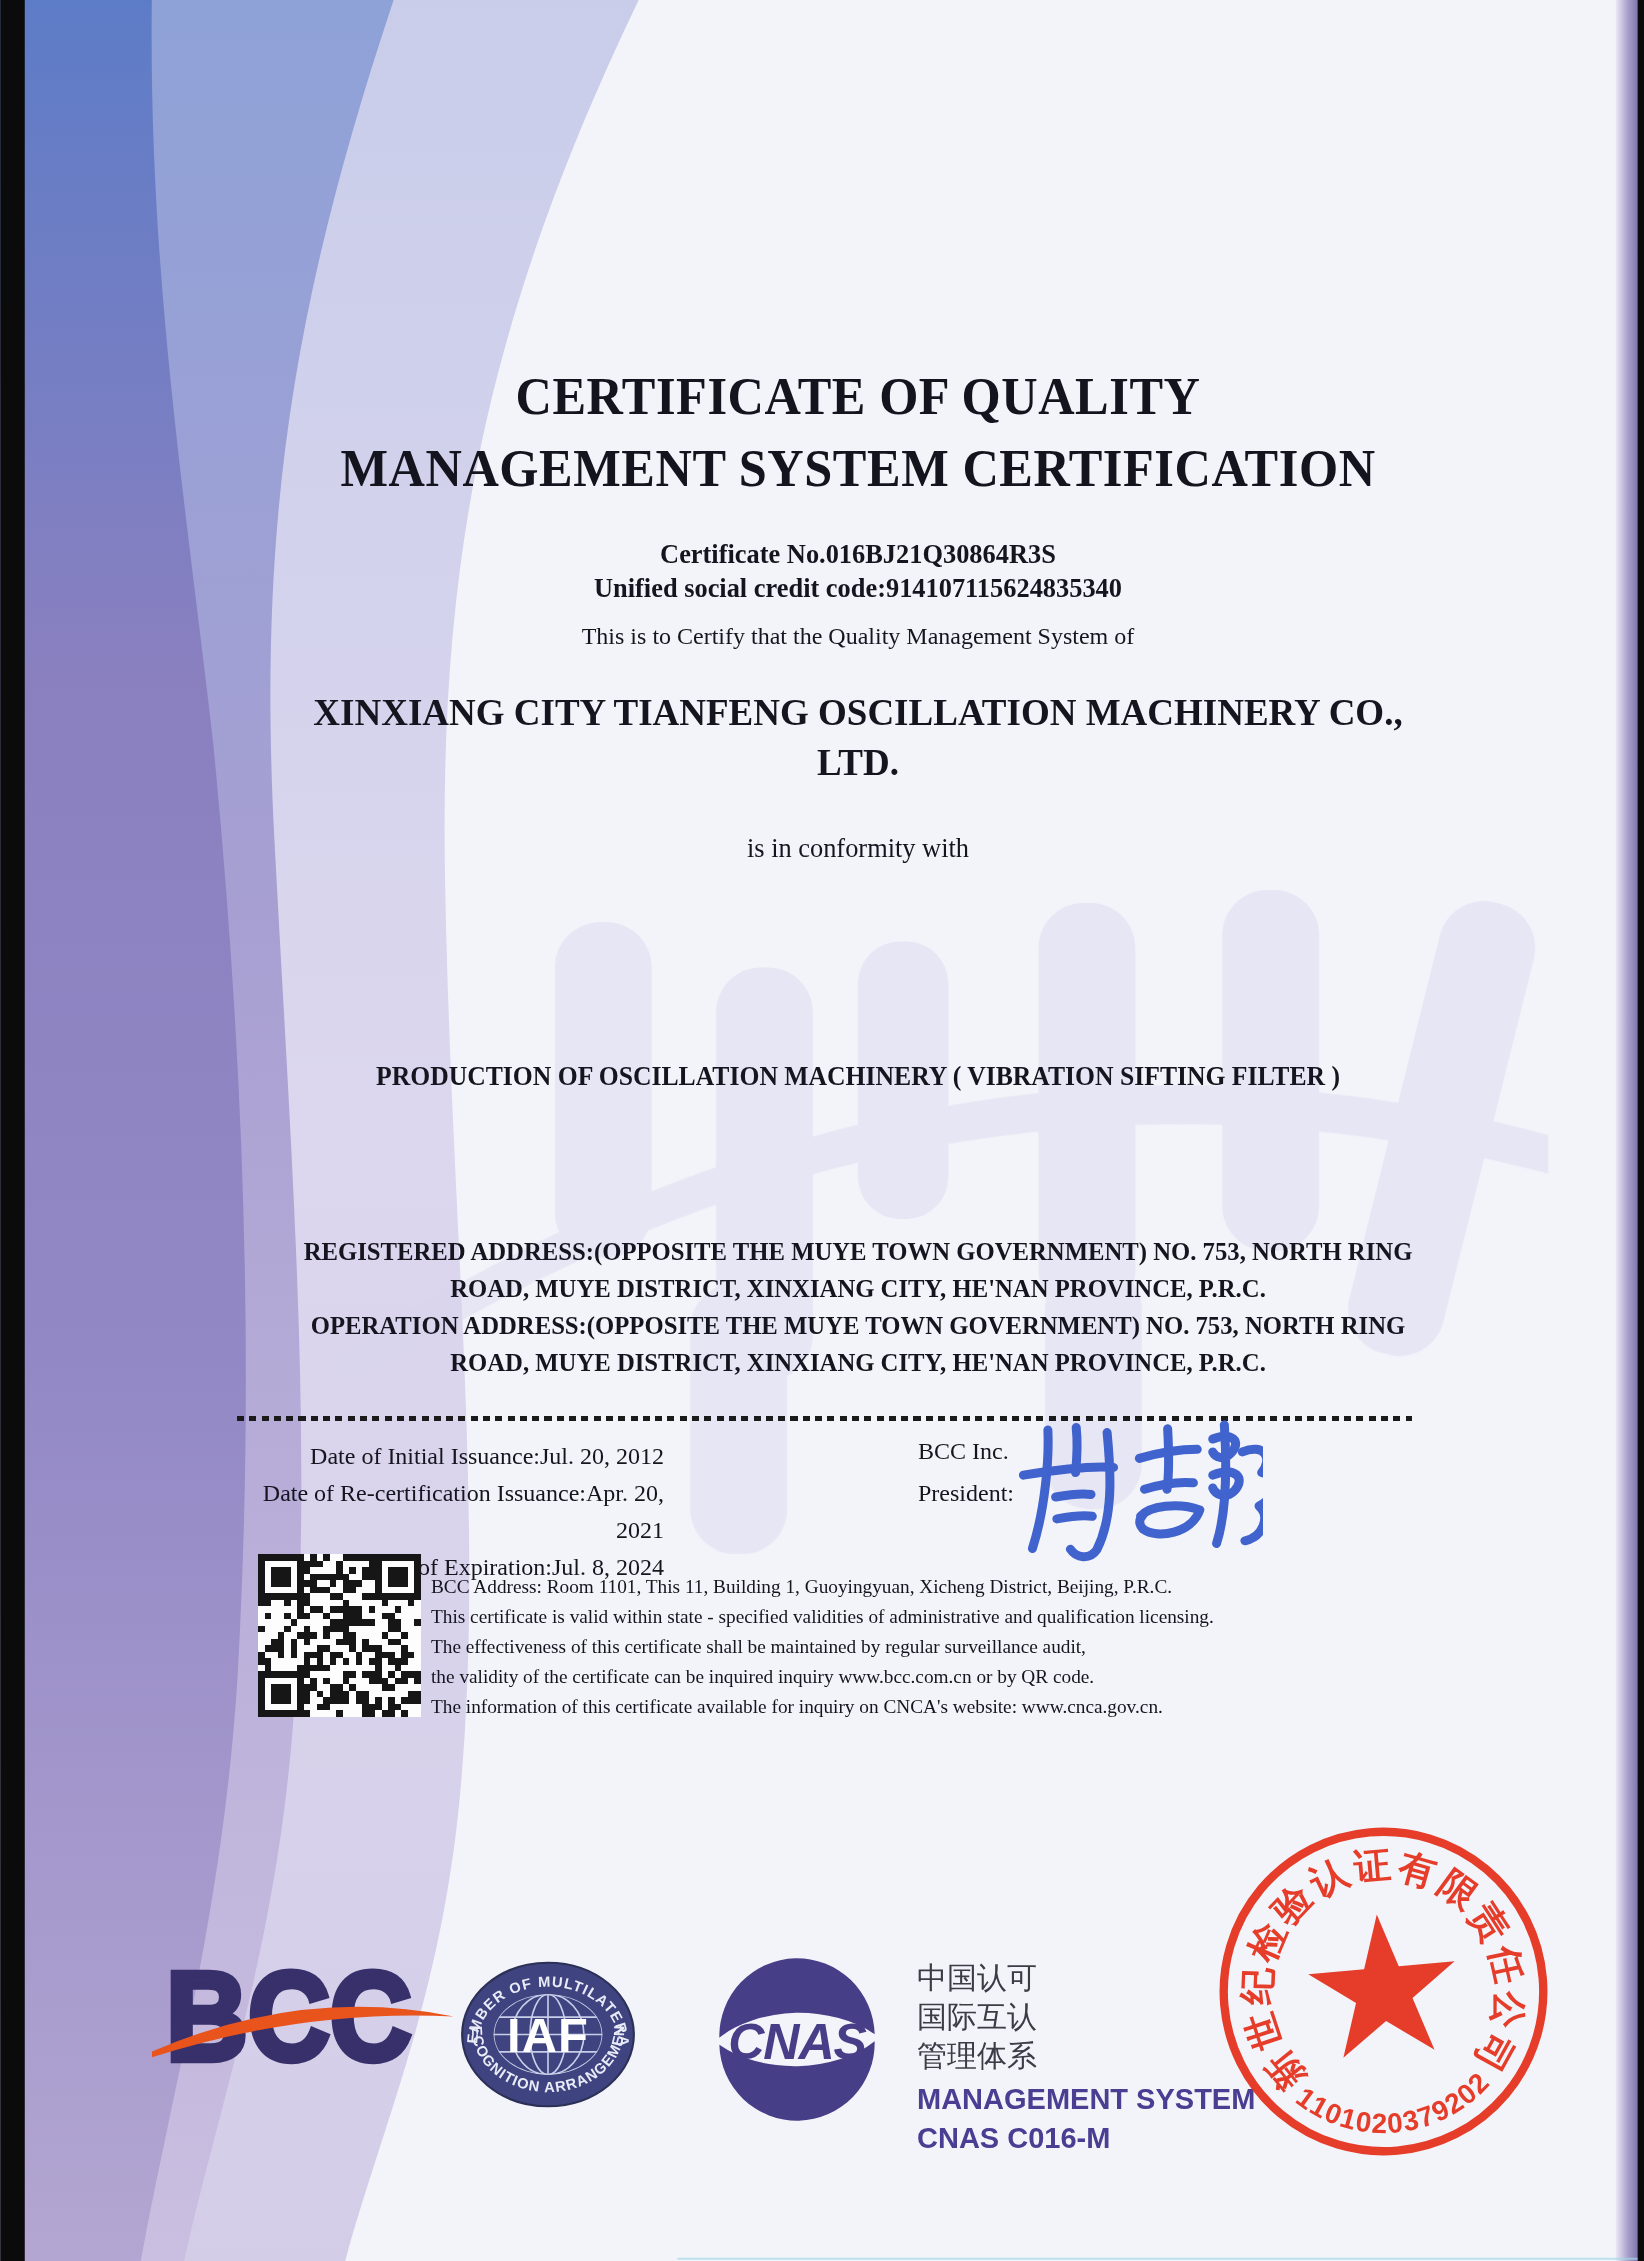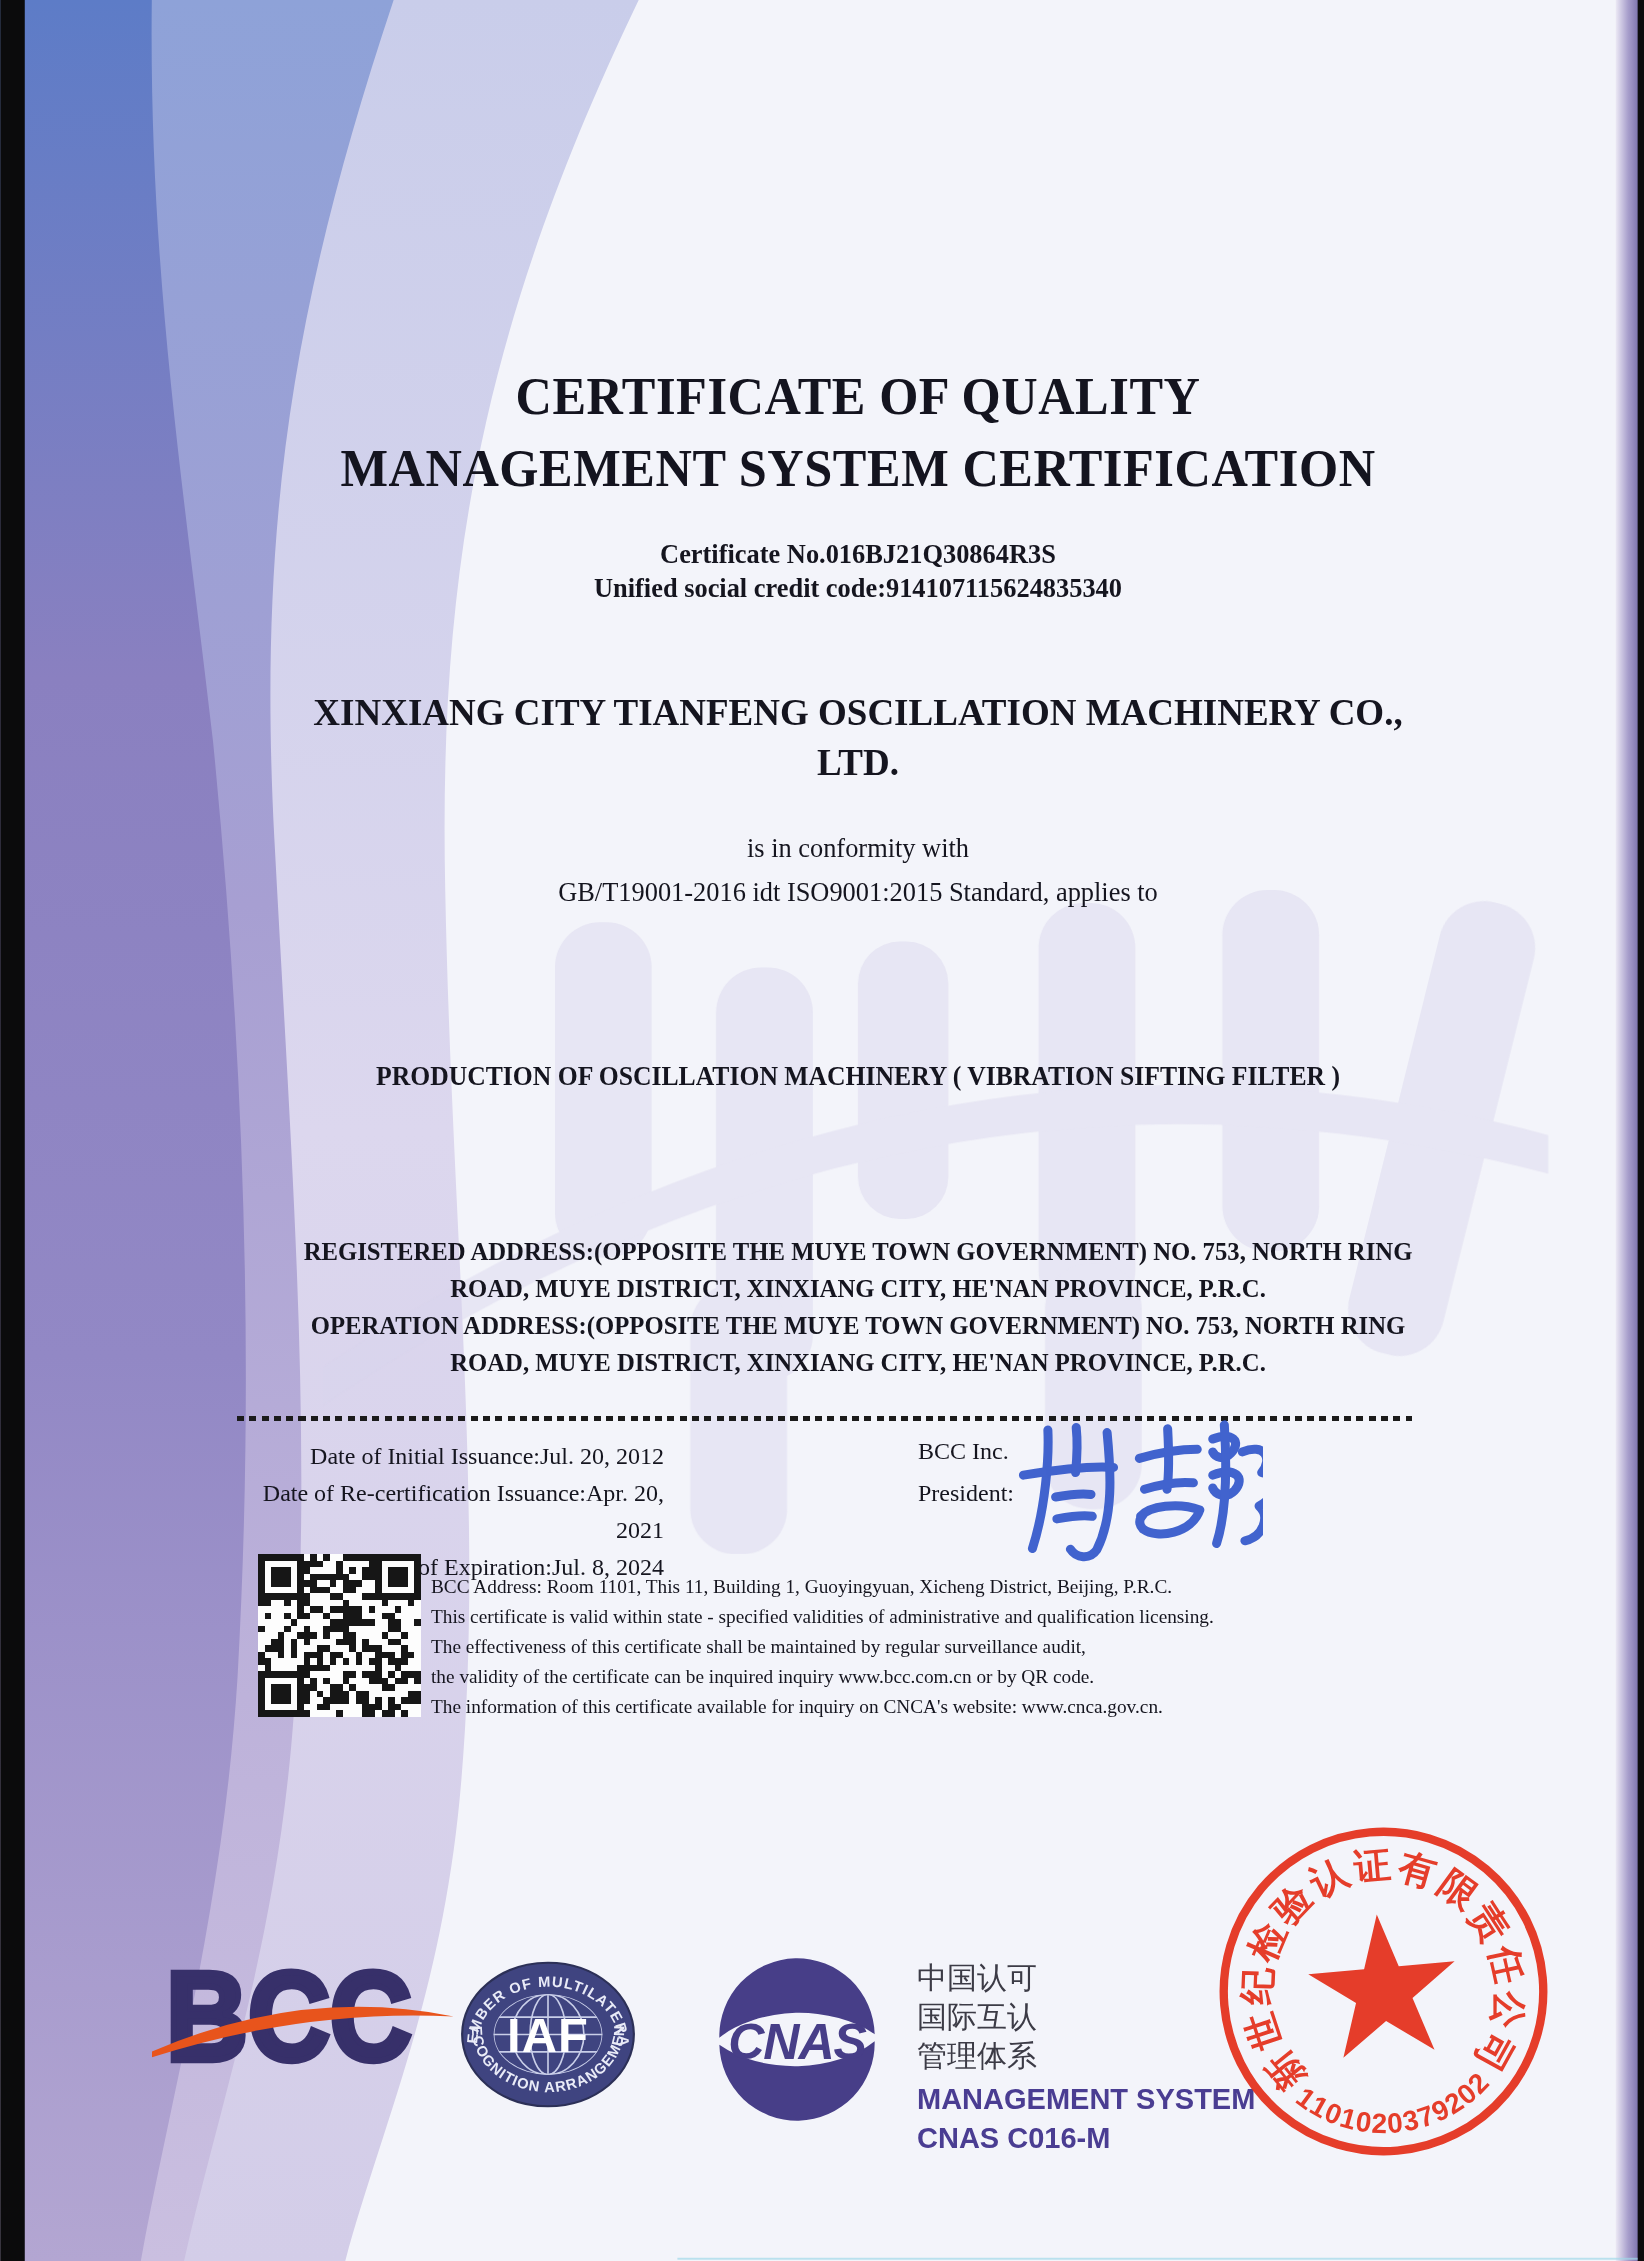--- a/index.html
+++ b/index.html
@@ -72,28 +72,28 @@
   </svg>
 
   <div class="abs ctr b cond" style="top:360px;font-size:53px;line-height:72px;letter-spacing:0.6px;color:#14141f;">
     <div>CERTIFICATE OF QUALITY</div>
     <div>MANAGEMENT SYSTEM CERTIFICATION</div>
   </div>
 
   <div class="abs ctr b" style="top:539px;font-size:26.4px;">Certificate No.016BJ21Q30864R3S</div>
   <div class="abs ctr b" style="top:573px;font-size:26.4px;">Unified social credit code:914107115624835340</div>
 
+  <div class="abs ctr" style="top:623px;font-size:24px;">This is to Certify that the Quality Management System of</div>
 
   <div class="abs ctr" style="top:833px;font-size:26.4px;">is in conformity with</div>
 
   <div class="abs ctr b" style="top:688px;font-size:37px;line-height:50px;">
     <div>XINXIANG CITY TIANFENG OSCILLATION MACHINERY CO.,</div>
     <div>LTD.</div>
   </div>
-  <div class="abs ctr" style="top:877px;font-size:26.4px;">GB/T19001-2016 idt ISO9001:2015 Standard, applies to</div>
 
   <div class="abs ctr b cond" style="top:1061px;font-size:27px;">PRODUCTION OF OSCILLATION MACHINERY ( VIBRATION SIFTING FILTER )</div>
 
   <div class="abs ctr b cond" style="top:1233px;font-size:26px;line-height:37px;">
     <div>REGISTERED ADDRESS:(OPPOSITE THE MUYE TOWN GOVERNMENT) NO. 753, NORTH RING</div>
     <div>ROAD, MUYE DISTRICT, XINXIANG CITY, HE'NAN PROVINCE, P.R.C.</div>
     <div>OPERATION ADDRESS:(OPPOSITE THE MUYE TOWN GOVERNMENT) NO. 753, NORTH RING</div>
     <div>ROAD, MUYE DISTRICT, XINXIANG CITY, HE'NAN PROVINCE, P.R.C.</div>
   </div>
 

